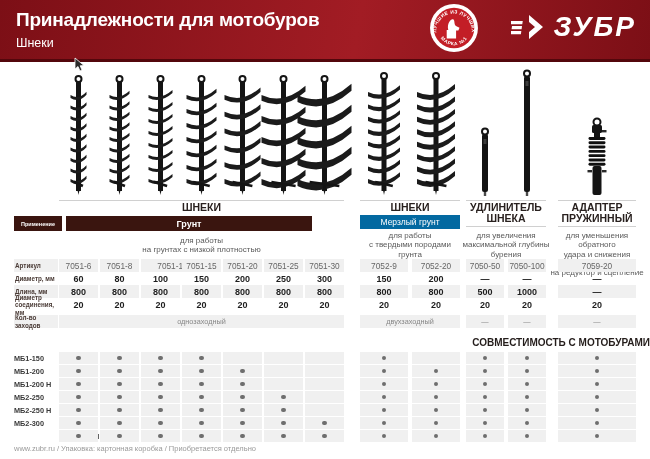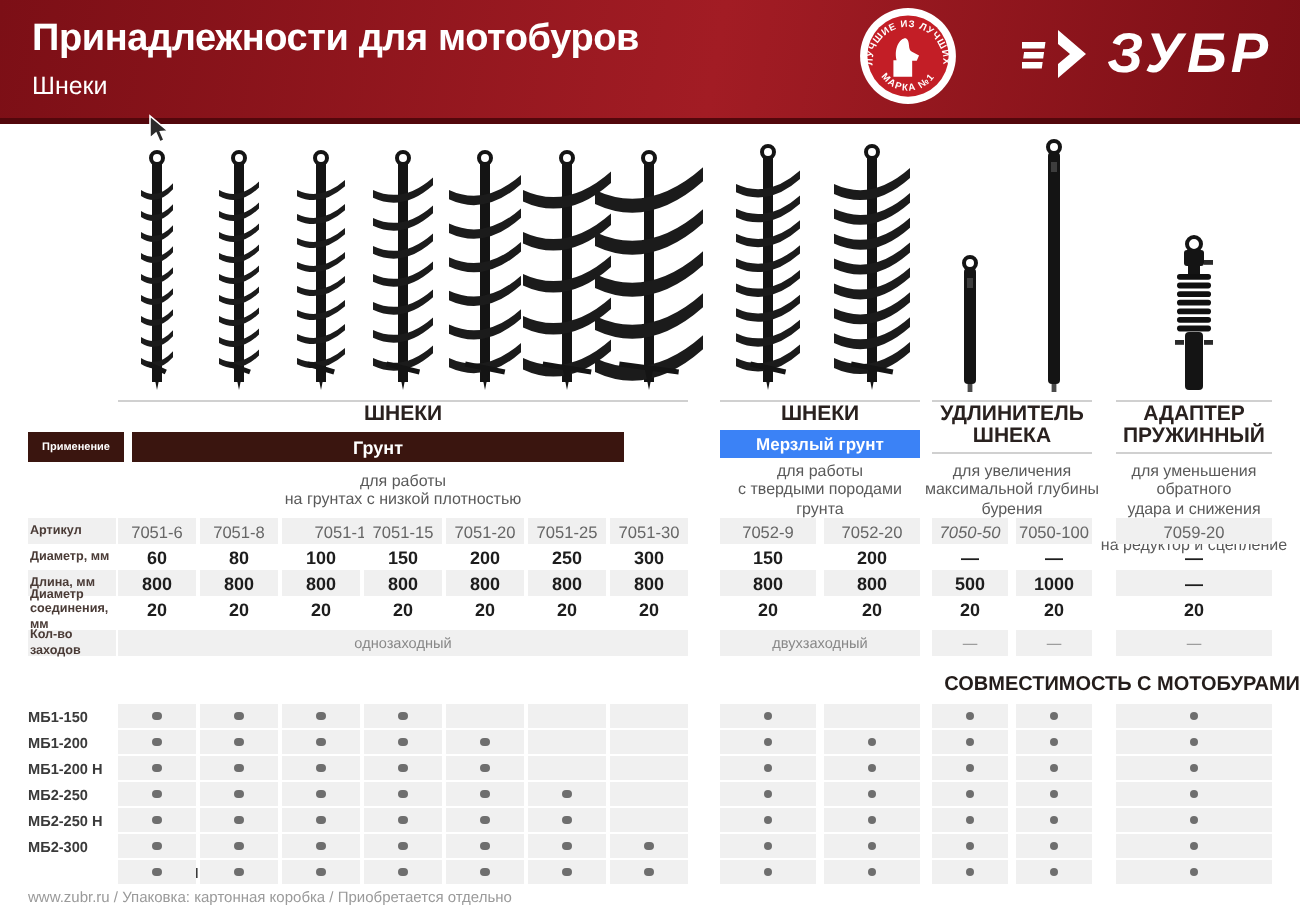--- a/index.html
+++ b/index.html
@@ -12,21 +12,21 @@
           border-bottom:3px solid #53070c;}
   .h-title{position:absolute;left:16px;top:9px;font-size:19px;font-weight:bold;color:#fff;letter-spacing:-0.2px;}
   .h-sub{position:absolute;left:16px;top:36px;font-size:12.5px;color:#fff;}
   .logo{position:absolute;right:14px;top:11px;display:flex;align-items:center;gap:7px;}
   .logo-text{font-size:28px;font-weight:bold;font-style:italic;color:#fff;letter-spacing:2px;}
   
   .hair{background:#d0d0d0;height:1px;}
   .gtitle{white-space:pre-line;font-size:10.5px;font-weight:bold;color:#29211f;line-height:11px;text-align:center;}
   .gdesc{white-space:pre-line;font-size:8px;color:#5a5a5a;line-height:9.3px;text-align:center;}
   .bar{background:#3a150f;color:#fff;font-weight:bold;font-size:9px;display:flex;align-items:center;justify-content:center;}
-  .badge-soil{background:#3b82f6;color:#fff;font-weight:bold;font-size:8.5px;display:flex;align-items:center;justify-content:center;}
+  .badge-soil{background:#0369a1;color:#fff;font-weight:normal;font-size:8.5px;display:flex;align-items:center;justify-content:center;}
   .rowlabel{font-size:6.3px;font-weight:bold;color:#4a3b36;display:flex;align-items:center;line-height:1.15;white-space:pre-line;padding-left:1px;}
   .cell{background:#f0f0f0;}
   .val{display:flex;align-items:center;justify-content:center;font-size:8.5px;color:#666;}
   .art{font-size:8.3px;color:#666;}
   .boldv{font-weight:bold;color:#1d1d1d;font-size:9px;}
   .thread{font-size:7.3px;color:#888;font-weight:normal;}
   .compat-title{position:absolute;left:0;top:337px;width:100%;text-align:right;font-size:10px;font-weight:bold;color:#241d1b;}
   .model{display:flex;align-items:center;font-size:7.3px;font-weight:bold;color:#3a3a3a;}
   .ccell{display:flex;align-items:center;justify-content:center;}
   .dot{width:4.5px;height:4.5px;border-radius:50%;background:#6e6e6e;}
@@ -317,21 +317,21 @@
       <div class="abs rowlabel cell" style="left: 14px; top: 259px; width: 44px; height: 13px;">Артикул</div>
       <div class="abs val art cell" style="left: 59px; top: 259px; width: 39px; height: 13px;">7051-6</div>
       <div class="abs val art cell" style="left: 100px; top: 259px; width: 39px; height: 13px;">7051-8</div>
       <div class="abs val art cell" style="left: 141px; top: 259px; width: 63px; height: 13px;">7051-10</div>
       <div class="abs val art cell" style="left: 182px; top: 259px; width: 39px; height: 13px;">7051-15</div>
       <div class="abs val art cell" style="left: 223px; top: 259px; width: 39px; height: 13px;">7051-20</div>
       <div class="abs val art cell" style="left: 264px; top: 259px; width: 39px; height: 13px;">7051-25</div>
       <div class="abs val art cell" style="left: 305px; top: 259px; width: 39px; height: 13px;">7051-30</div>
       <div class="abs val art cell" style="left: 360px; top: 259px; width: 48px; height: 13px;">7052-9</div>
       <div class="abs val art cell" style="left: 412px; top: 259px; width: 48px; height: 13px;">7052-20</div>
-      <div class="abs val art cell" style="left: 466px; top: 259px; width: 38px; height: 13px; font-style: italic;">7050-50</div>
+      <div class="abs val art cell" style="left: 466px; top: 259px; width: 38px; height: 13px;">7050-50</div>
       <div class="abs val art cell" style="left: 508px; top: 259px; width: 38px; height: 13px;">7050-100</div>
       <div class="abs val art cell" style="left: 558px; top: 259px; width: 78px; height: 13px;">7059-20</div>
       <div class="abs rowlabel" style="left: 14px; top: 272px; width: 44px; height: 13px;">Диаметр, мм</div>
       <div class="abs val boldv" style="left: 59px; top: 272px; width: 39px; height: 13px;">60</div>
       <div class="abs val boldv" style="left: 100px; top: 272px; width: 39px; height: 13px;">80</div>
       <div class="abs val boldv" style="left: 141px; top: 272px; width: 39px; height: 13px;">100</div>
       <div class="abs val boldv" style="left: 182px; top: 272px; width: 39px; height: 13px;">150</div>
       <div class="abs val boldv" style="left: 223px; top: 272px; width: 39px; height: 13px;">200</div>
       <div class="abs val boldv" style="left: 264px; top: 272px; width: 39px; height: 13px;">250</div>
       <div class="abs val boldv" style="left: 305px; top: 272px; width: 39px; height: 13px;">300</div>

